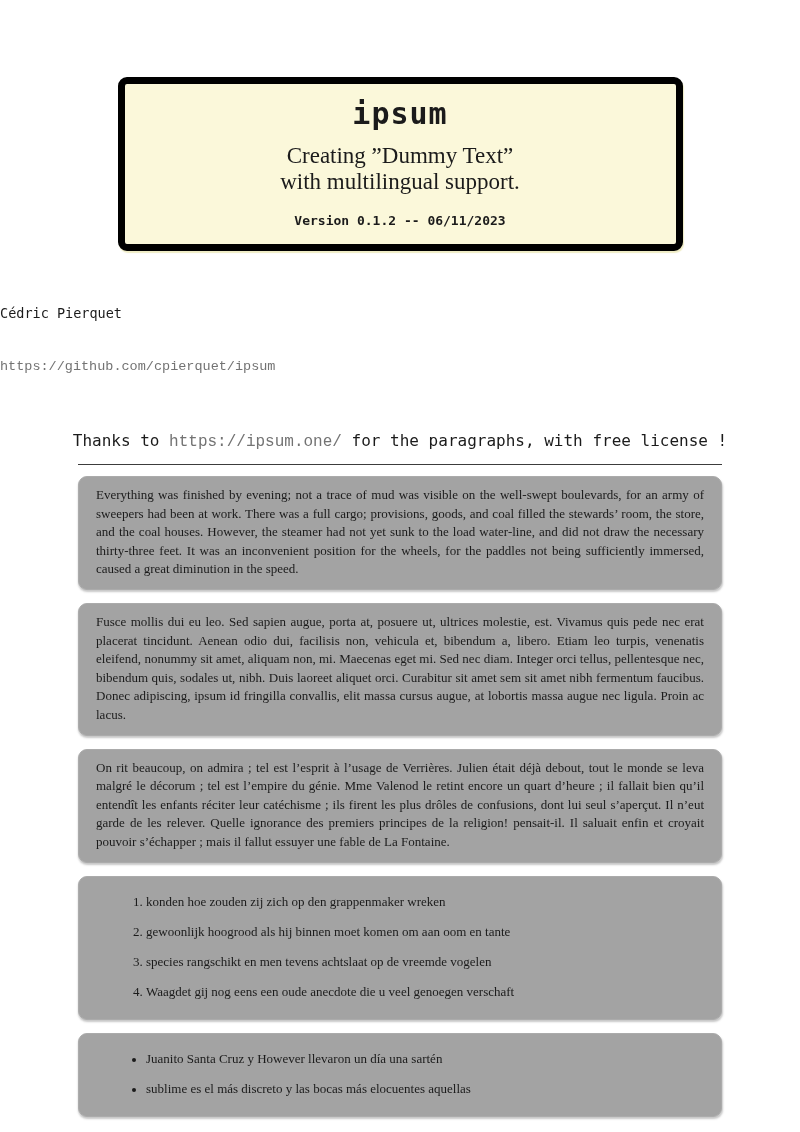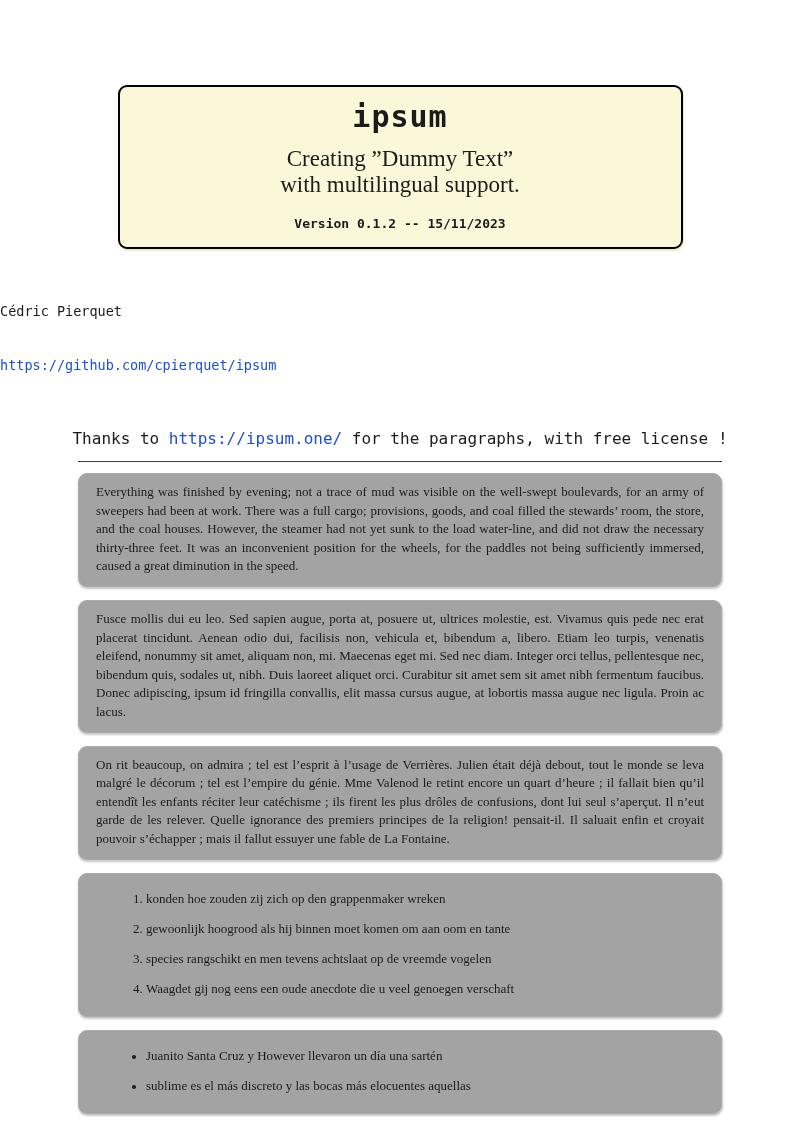--- a/index.html
+++ b/index.html
@@ -13,23 +13,23 @@
     height: 1132px;
     box-sizing: border-box;
     padding-top: 77px;
     font-family: "Liberation Serif", serif;
     overflow: hidden;
     background: #ffffff;
   }
   
   .title-box {
     width: 565px;
-    margin: 8px auto;
+    margin: 0 auto;
     box-sizing: border-box;
-    border: 2px solid #000000;
+    border: 7px solid #000000;
     background: #fbf8da;
     border-radius: 9px;
     text-align: center;
     padding: 13px 12px 16px 12px;
     box-shadow: 1px 2px 1px rgba(210, 200, 90, 0.35);
   }
   .pkg-title {
     font-family: "DejaVu Sans Mono", monospace;
     font-weight: bold;
     font-size: 30px;
@@ -52,23 +52,24 @@
   .author-block {
     margin-top: 17px;
     text-align: left;
     font-family: "DejaVu Sans Mono", monospace;
     font-size: 13.5px;
     line-height: 18px;
     white-space: pre;
   }
   .author-block a { display: block; }
   a.link {
-    color: #1d4ed8;
+    color: #737373;
     text-decoration: none;
     cursor: pointer;
+    font-family: Liberation Mono, monospace;
   }
   .thanks {
     margin-top: 20px;
     text-align: center;
     font-family: "DejaVu Sans Mono", monospace;
     font-size: 16px;
     line-height: 18px;
   }
   
   hr.rule {
@@ -110,21 +111,21 @@
 <body>
 
 <div class="page">
 
   <div class="title-box">
     <div class="pkg-title">ipsum</div>
     <div class="pkg-subtitle">
       <span>Creating ”Dummy Text”</span><br>
       <span>with multilingual support.</span>
     </div>
-    <div class="pkg-version">Version 0.1.2 -- 15/11/2023</div>
+    <div class="pkg-version">Version 0.1.2 -- 06/11/2023</div>
   </div>
 
   <div class="author-block">
     <div>Cédric Pierquet</div>
     <a class="link">https://github.com/cpierquet/ipsum</a>
   </div>
 
   <div class="thanks">
     <span>Thanks to </span><a class="link">https://ipsum.one/</a><span> for the paragraphs, with free license !</span>
   </div>

